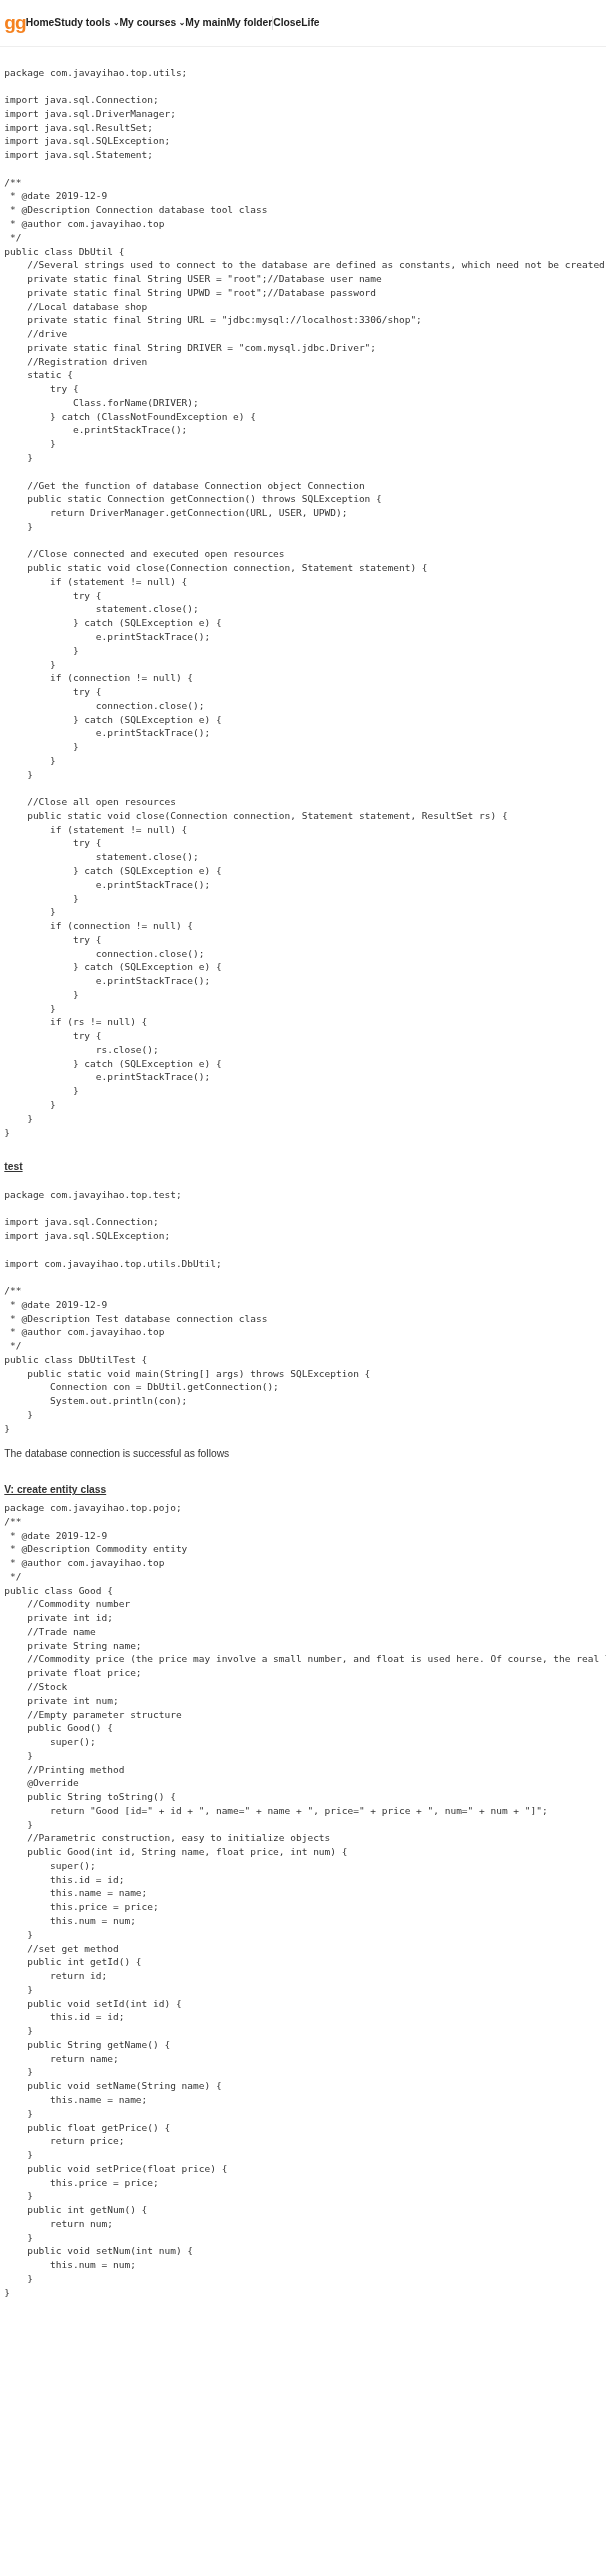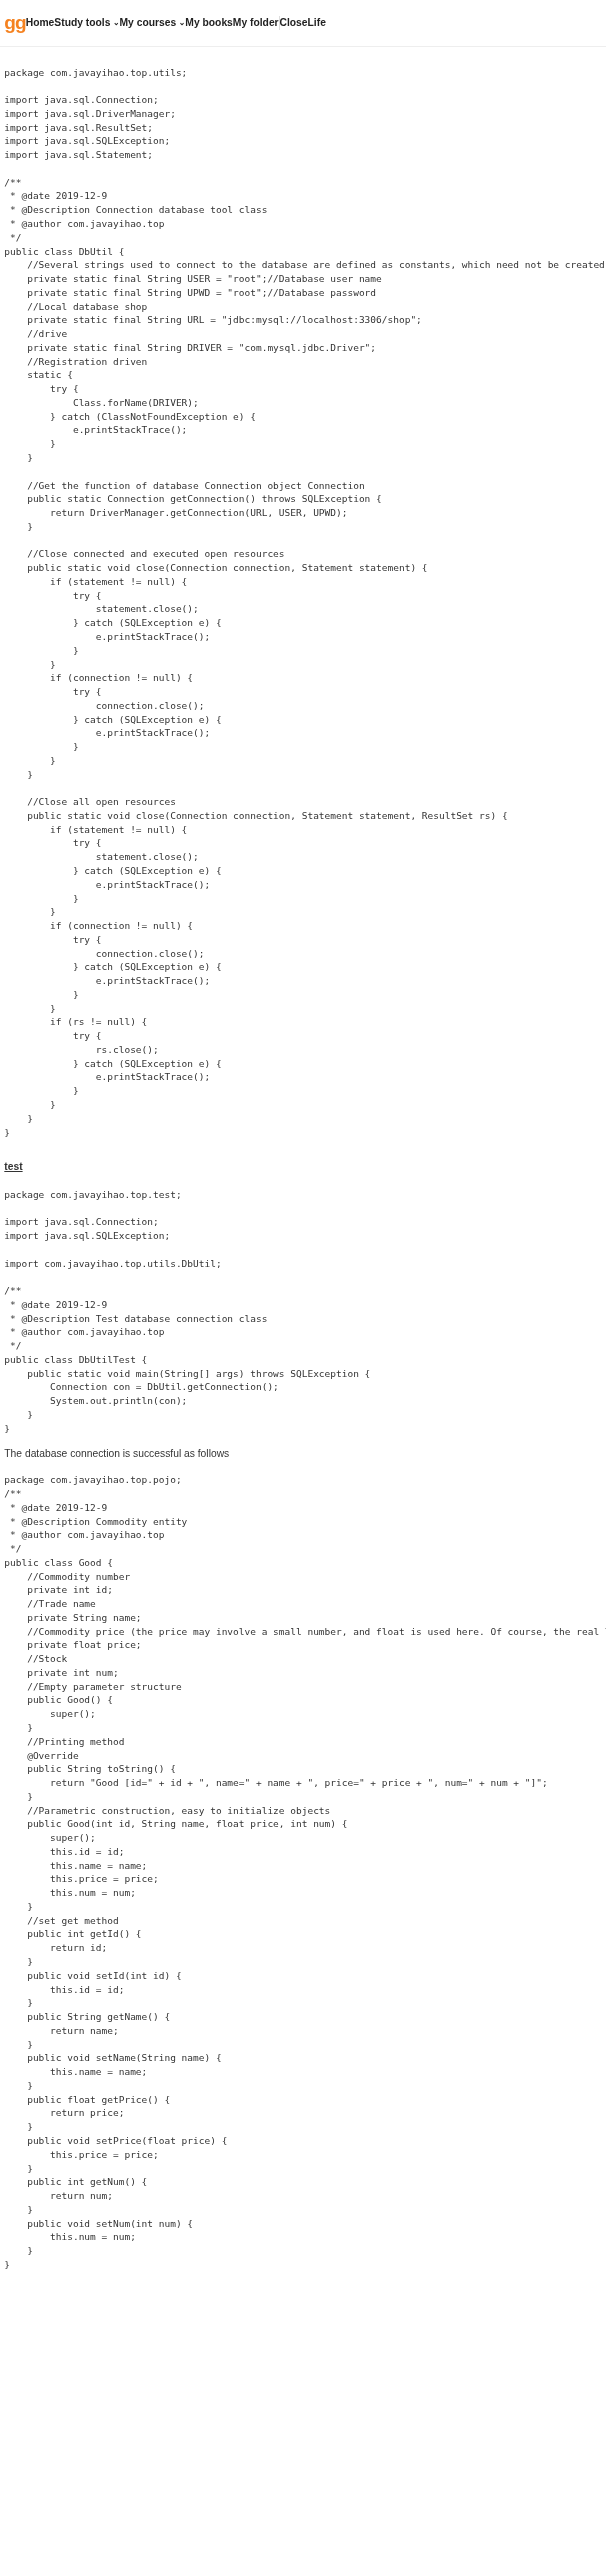--- a/index.html
+++ b/index.html
@@ -22,21 +22,21 @@
   <span class="logo">gg</span>
   <span class="nav-item">Home</span>
   <span class="nav-item">
       <span>Study tools</span>
       <span class="chevron">⌄</span>
     </span>
   <span class="nav-item">
       <span>My courses</span>
       <span class="chevron">⌄</span>
     </span>
-  <span class="nav-item">My books</span>
+  <span class="nav-item">My main</span>
   <span class="nav-item">My folder</span>
   <span class="divider"></span>
   <span class="nav-item">Close</span>
   <span class="nav-item">Life</span>
 </div>
 
 <div class="content">
   <div class="spacer"></div>
   <pre>package com.javayihao.top.utils;
 
@@ -133,20 +133,21 @@
  */
 public class DbUtilTest {
     public static void main(String[] args) throws SQLException {
         Connection con = DbUtil.getConnection();
         System.out.println(con);
     }
 }</pre>
   <div class="spacer"></div>
   <div class="text-line">The database connection is successful as follows</div>
   <div class="spacer"></div>
+  <div class="section-title">V: create entity class</div>
   <pre>package com.javayihao.top.pojo;
 /**
  * @date 2019-12-9
  * @Description Commodity entity
  * @author com.javayihao.top
  */
 public class Good {
     //Commodity number
     private int id;
     //Trade name

